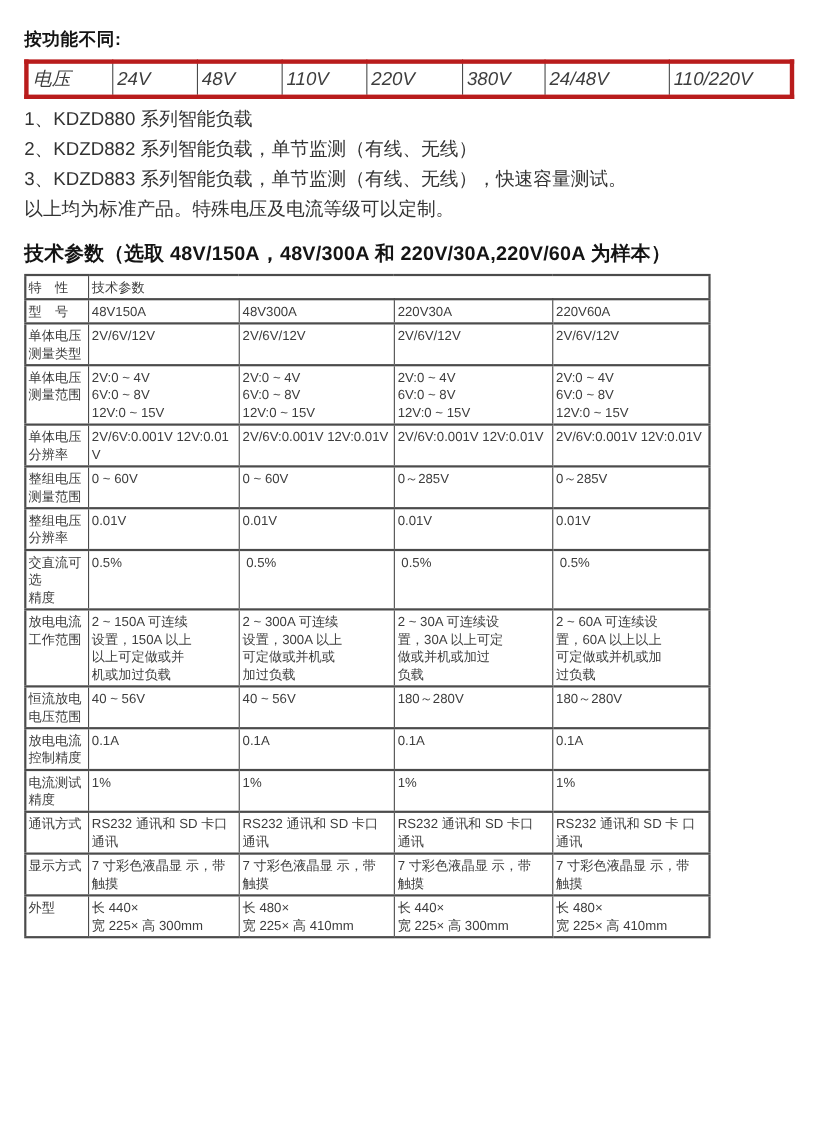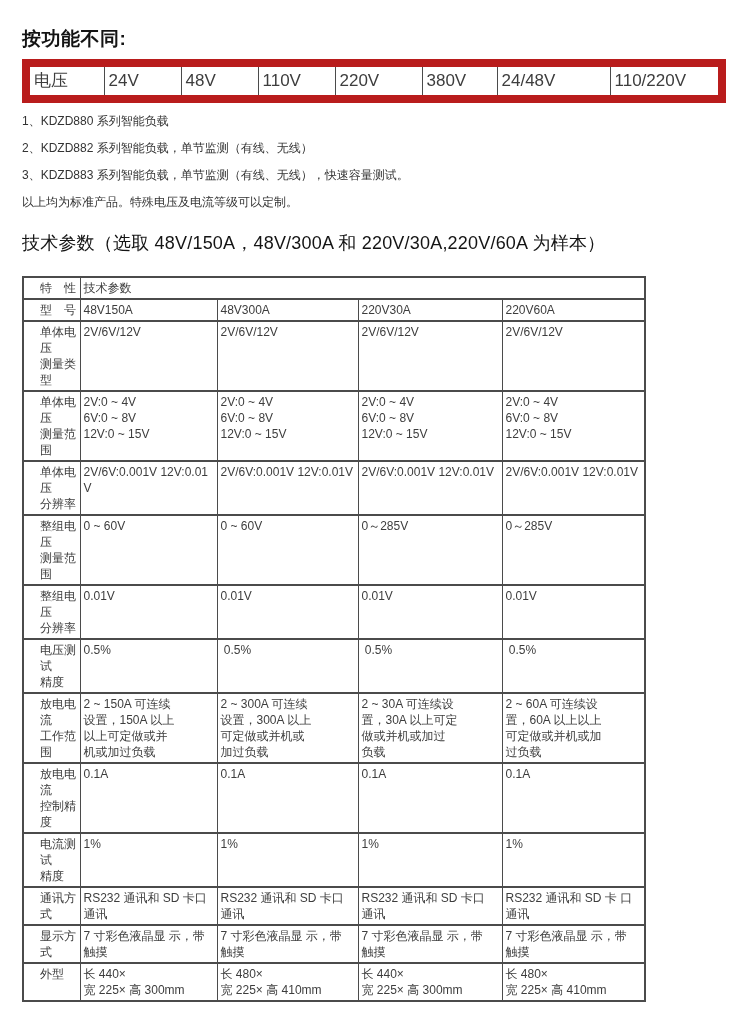--- a/index.html
+++ b/index.html
@@ -5,52 +5,52 @@
   * { margin:0; padding:0; box-sizing:border-box; }
   html,body { background:#ffffff; }
   body {
     width:750px; height:1024px;
     font-family:"Liberation Sans","DejaVu Sans",sans-serif;
     color:#383838;
     padding:26px 24px 0 22px;
     overflow:hidden;
   }
   .sec-title {
-    font-size:19px; font-weight:bold; color:#141414;
+    font-size:16px; font-weight:bold; color:#141414;
     margin:0 0 7px 0; letter-spacing:0.5px;
   }
   .sec-title2 {
-    font-size:18px; font-weight:normal; color:#141414;
-    margin:15px 0 21px 0; letter-spacing:0.2px;
+    font-size:18px; font-weight:bold; color:#141414;
+    margin:15px 0 7px 0; letter-spacing:0.2px;
   }
   table { border-collapse:collapse; table-layout:fixed; }
   td { vertical-align:top; white-space:pre-wrap; word-break:break-all; }
 
   
-  .t1 { border:8px solid #b91c1c; width:588px; }
+  .t1 { border:4px solid #b91c1c; width:588px;font-style:italic; }
   .t1 td {
     border:1px solid #4b4b4b;
     font-size:17px; line-height:26px;
     padding:1px 2px 1px 4px; color:#3d3d3d;
   }
   .t1 tr.hdr td { border-bottom:3px solid #4b4b4b; }
 
   
   .notes { margin-top:5px; }
-  .notes div { font-size:12px; line-height:27px; color:#333333; }
+  .notes div { font-size:17px; line-height:27px; color:#333333; }
 
   
   .t2 { border:2px solid #4b4b4b; width:622px; }
   .t2 td {
     border:1px solid #4b4b4b;
     border-top-width:2px; border-bottom-width:2px;
     font-size:12px; line-height:16px;
     padding:2px 2px 2px 3px; color:#3d3d3d;
   }
-  .t2 td.lbl { padding-left:16px; padding-right:0; }
+  .t2 td.lbl { padding-left:2px; padding-right:0; }
 </style>
 </head>
 <body>
 
 <div class="sec-title">按功能不同:</div>
 
 <table class="t1">
   <colgroup>
     <col style="width:78px">
       <col style="width:77px">
@@ -146,21 +146,21 @@
   </tr>
   <tr>
     <td class="lbl">整组电压
 分辨率</td>
     <td>0.01V</td>
     <td>0.01V</td>
     <td>0.01V</td>
     <td>0.01V</td>
   </tr>
   <tr>
-    <td class="lbl">电压测试
+    <td class="lbl">交直流可选
 精度</td>
     <td>0.5%</td>
     <td> 0.5%</td>
     <td> 0.5%</td>
     <td> 0.5%</td>
   </tr>
   <tr>
     <td class="lbl">放电电流
 工作范围</td>
     <td>2 ~ 150A 可连续
@@ -174,20 +174,28 @@
     <td>2 ~ 30A 可连续设
 置，30A 以上可定
 做或并机或加过
 负载</td>
     <td>2 ~ 60A 可连续设
 置，60A 以上以上
 可定做或并机或加
 过负载</td>
   </tr>
   <tr>
+    <td class="lbl">恒流放电
+电压范围</td>
+    <td>40 ~ 56V</td>
+    <td>40 ~ 56V</td>
+    <td>180～280V</td>
+    <td>180～280V</td>
+  </tr>
+  <tr>
     <td class="lbl">放电电流
 控制精度</td>
     <td>0.1A</td>
     <td>0.1A</td>
     <td>0.1A</td>
     <td>0.1A</td>
   </tr>
   <tr>
     <td class="lbl">电流测试
 精度</td>

